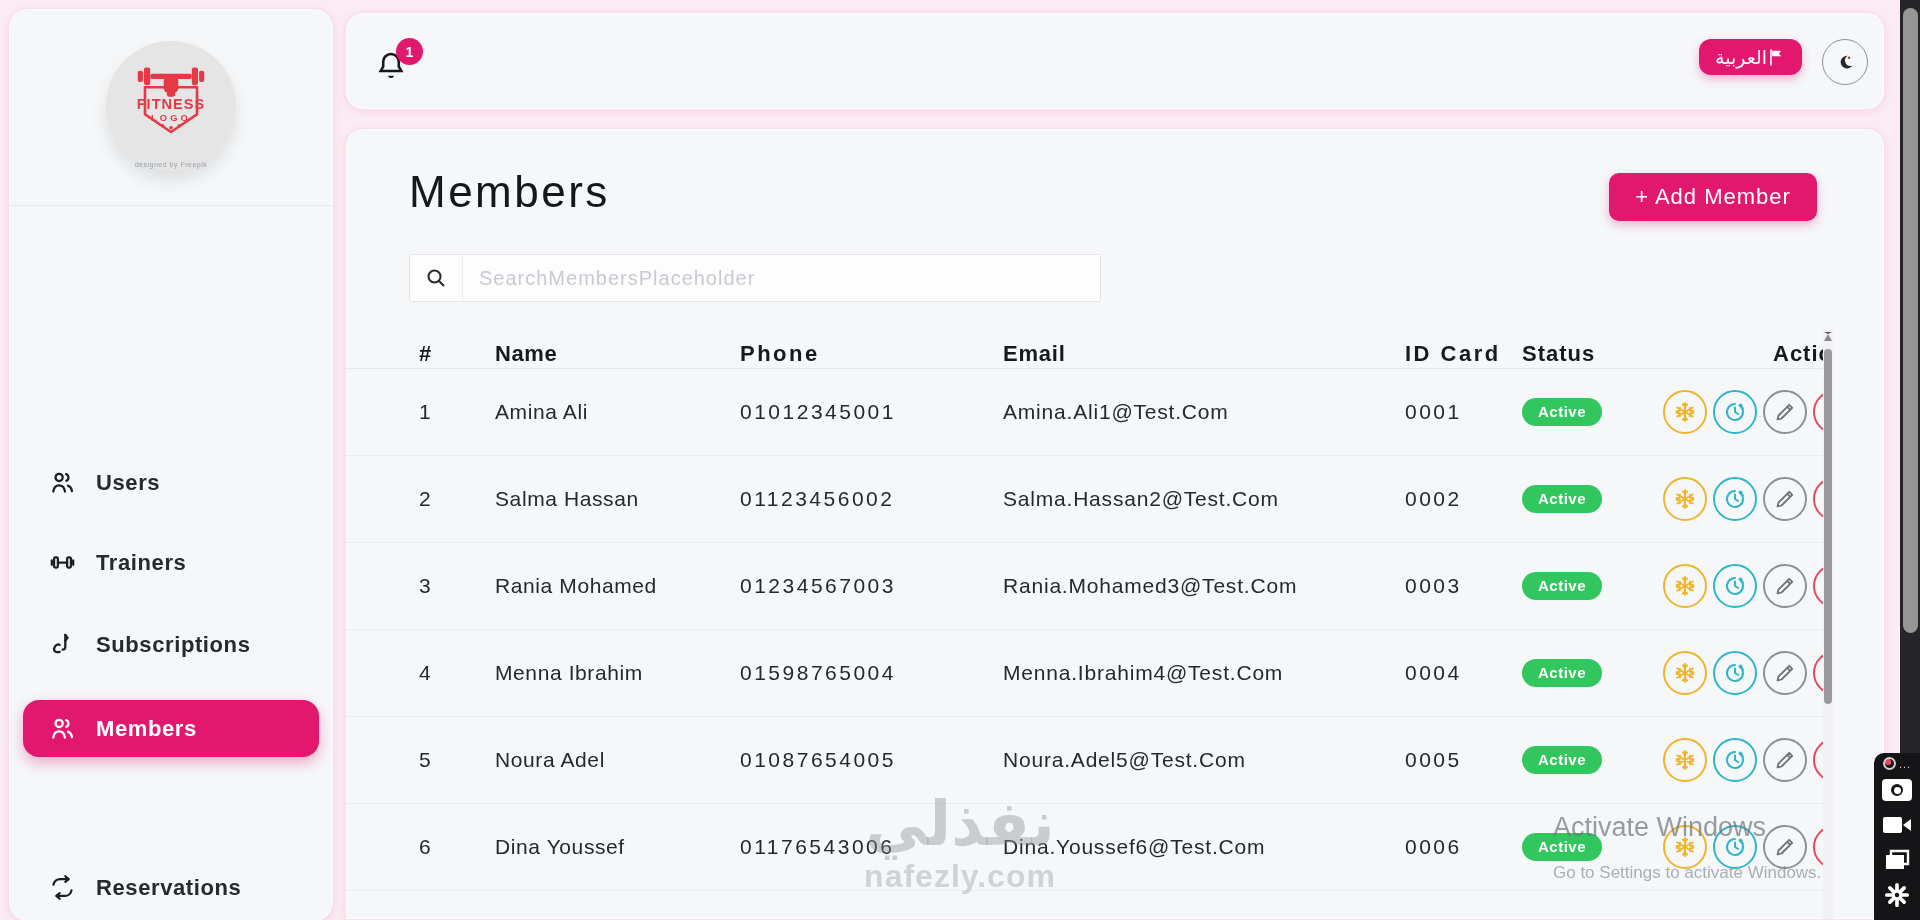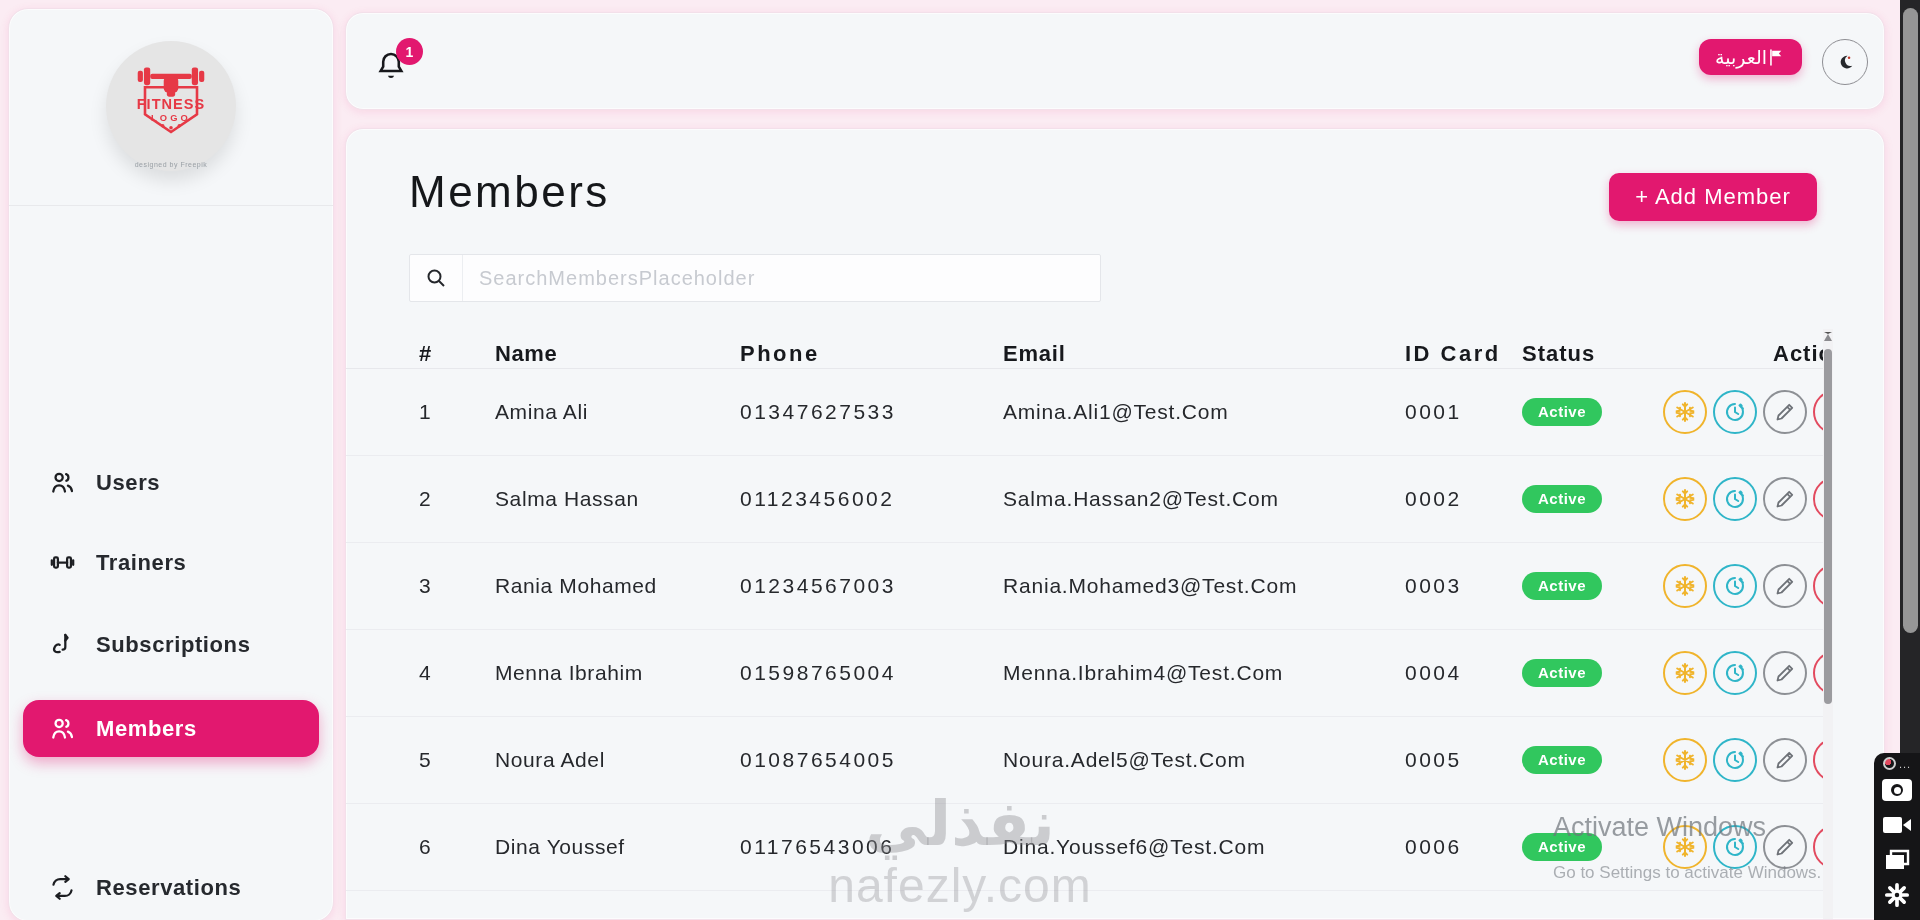--- a/index.html
+++ b/index.html
@@ -62,21 +62,21 @@
   .action-btn.teal{border-color:#2fb5c8;color:#2fb5c8;}
   .action-btn.gray{border-color:#8d9095;color:#6e7278;}
   .action-btn.red{border-color:#e24a5f;color:#e24a5f;}
   .inner-scroll{position:absolute;left:1477px;top:200px;width:10px;bottom:0;background:#f2f2f4;}
   .inner-scroll .arrow-up{position:absolute;left:1px;top:3px;width:0;height:0;border-left:4px solid transparent;
     border-right:4px solid transparent;border-bottom:7px solid #8a8a8e;background:none;padding:0;cursor:pointer;}
   .inner-scroll .thumb{position:absolute;left:1px;top:20px;width:8px;height:355px;border-radius:5px;background:#9b9b9f;cursor:pointer;}
   
   .watermark{position:absolute;left:790px;top:790px;width:340px;text-align:center;pointer-events:none;}
   .wm-ar{font-family:"DejaVu Sans",sans-serif;font-size:62px;font-weight:bold;color:rgba(140,140,145,.40);line-height:1.1;}
-  .wm-domain{font-size:48px;font-weight:normal;color:rgba(155,155,160,.40);letter-spacing:1px;}
+  .wm-domain{font-size:32px;font-weight:bold;color:rgba(155,155,160,.40);letter-spacing:1px;}
   .activate{position:absolute;left:1553px;top:812px;pointer-events:none;}
   .activate .l1{font-size:27px;color:rgba(110,115,122,.70);}
   .activate .l2{font-size:17px;color:rgba(120,125,132,.60);margin-top:20px;}
   
   .browser-scroll{position:absolute;right:0;top:0;width:20px;height:920px;background:#252527;}
   .browser-thumb{position:absolute;right:2px;top:8px;width:15px;height:625px;border-radius:8px;background:#969696;cursor:pointer;}
   .capture-panel{position:absolute;right:0;top:753px;width:46px;height:167px;background:#151517;border-radius:10px 0 0 0;
     display:flex;flex-direction:column;align-items:center;padding-top:4px;box-sizing:border-box;gap:5px;z-index:5;}
   .cap-head{display:flex;align-items:center;gap:3px;color:#ddd;}
   .cap-logo{width:13px;height:13px;border-radius:50%;border:2px solid #cfcfcf;box-sizing:border-box;display:inline-block;
@@ -220,21 +220,21 @@
       <span class="th col-email">Email</span>
       <span class="th col-id">ID Card</span>
       <span class="th col-status">Status</span>
       <span class="th col-actions-h">Actions</span>
     </div>
 
     <div class="table-area" id="rows">
         <div class="trow">
     <span class="c col-num">1</span>
     <span class="c col-name">Amina Ali</span>
-    <span class="c col-phone">01347627533</span>
+    <span class="c col-phone">01012345001</span>
     <span class="c col-email">Amina.Ali1@Test.Com</span>
     <span class="c col-id">0001</span>
     <span class="c col-status">
       <span class="badge">Active</span>
     </span>
     <span class="c col-actions">
             <button class="action-btn yellow">
               <span style="display:flex">
                 <svg width="24" height="24" viewBox="0 0 24 24" fill="none" stroke="currentColor" stroke-width="2" stroke-linecap="round">
                   <path d="M12 3v18M4.2 7.5l15.6 9M19.8 7.5l-15.6 9"></path>

